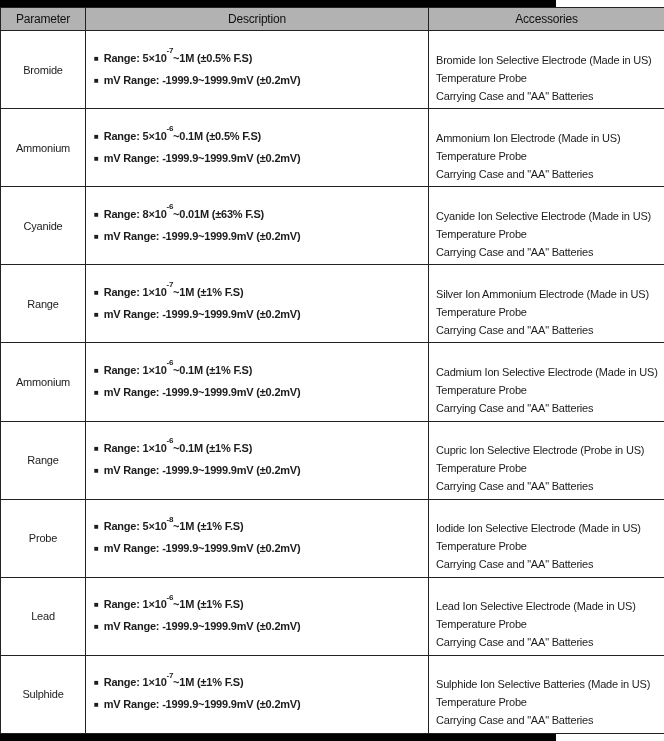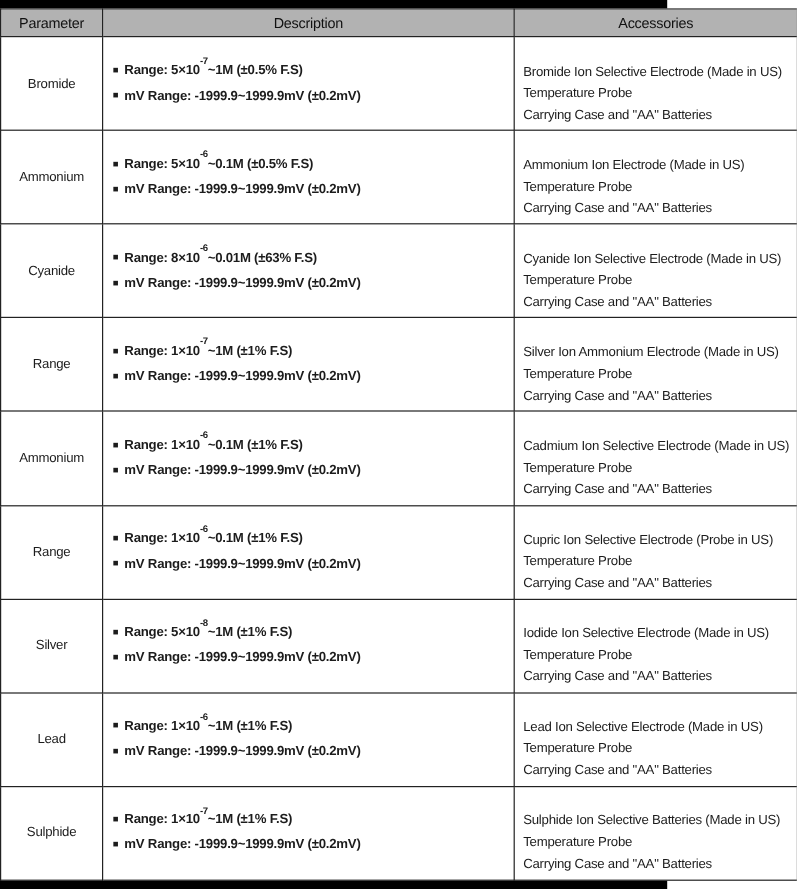--- a/index.html
+++ b/index.html
@@ -163,21 +163,21 @@
       </div>
     </td>
     <td class="acc-cell">
       <div class="acc-line">Cupric Ion Selective Electrode (Probe in US)</div>
       <div class="acc-line">Temperature Probe</div>
       <div class="acc-line">Carrying Case and "AA" Batteries</div>
     </td>
   </tr>
         <tr>
     <td class="param-cell">
-      <span>Silver</span>
+      <span>Probe</span>
     </td>
     <td class="desc-cell">
       <div class="desc-line">
         <span class="bullet">■</span><span><span>Range: 5×10</span><sup class="exp">-8</sup><span>~1M (±1% F.S)</span></span>
       </div>
       <div class="desc-line">
         <span class="bullet">■</span><span>mV Range: -1999.9~1999.9mV (±0.2mV)</span>
       </div>
     </td>
     <td class="acc-cell">

